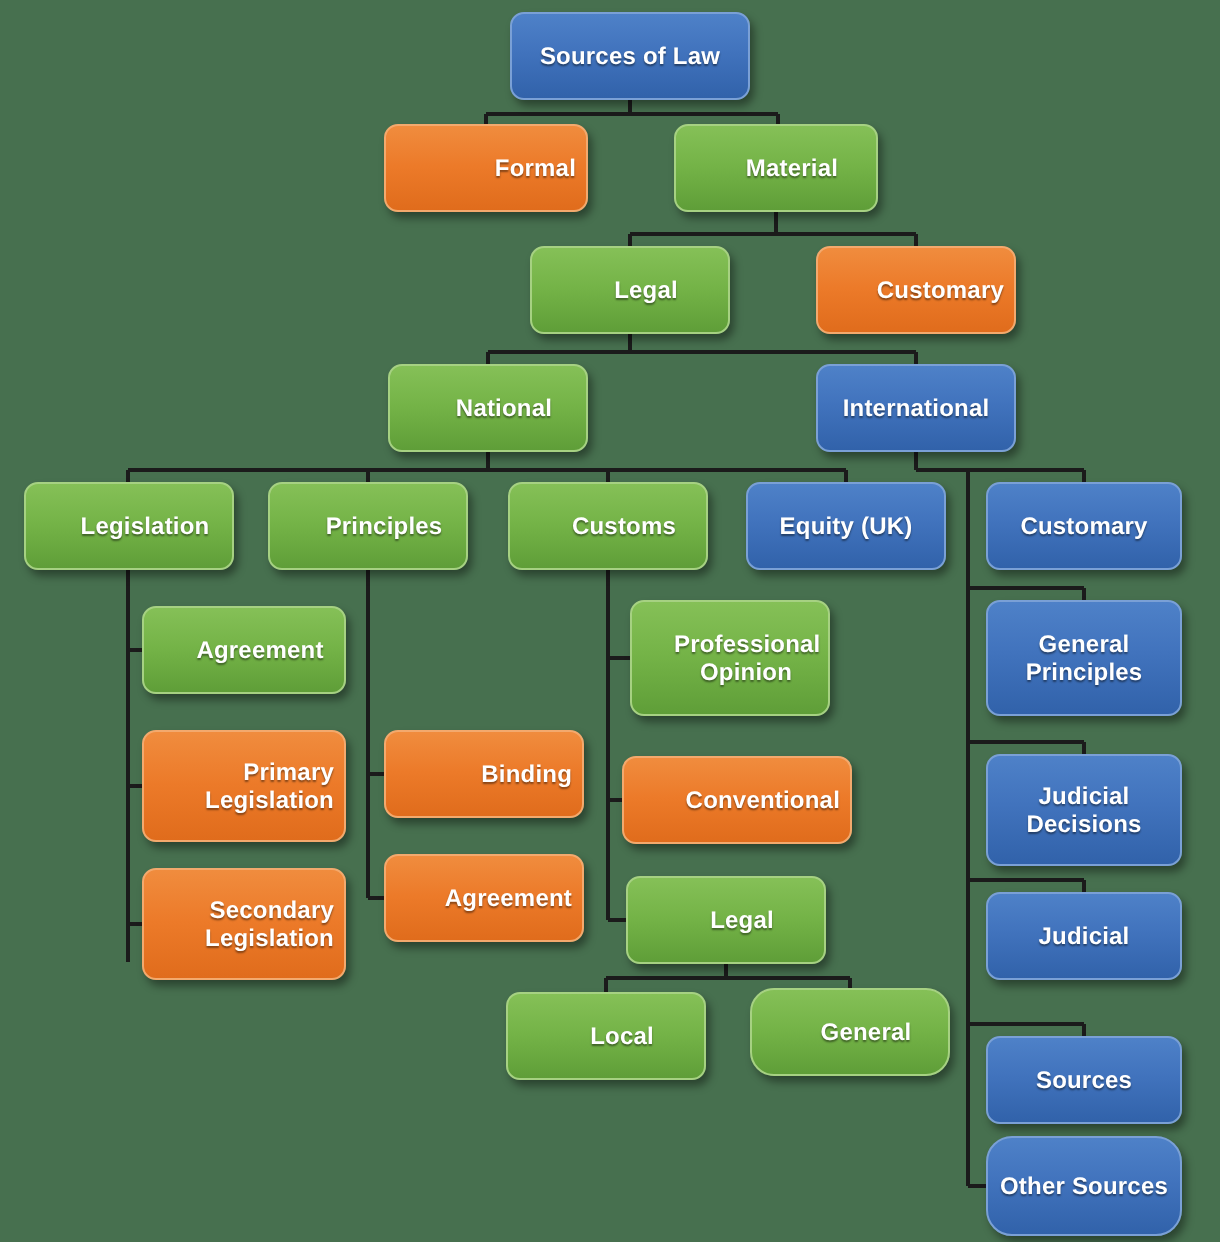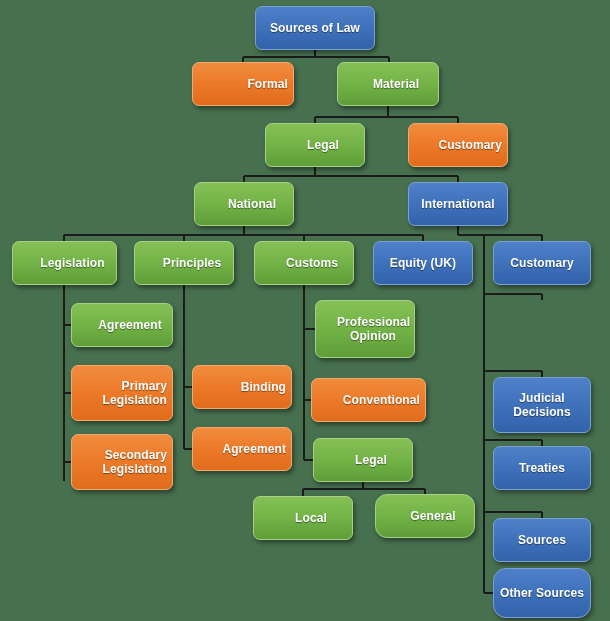--- a/index.html
+++ b/index.html
@@ -139,20 +139,23 @@
     </div>
     <div class="node blue" style="left: 493px; top: 241px; width: 98px; height: 44px;">
       <span>Customary</span>
     </div>
     <div class="node green" style="left: 71px; top: 303px; width: 102px; height: 44px;">
       <span>Agreement</span>
     </div>
     <div class="node green" style="left: 315px; top: 300px; width: 100px; height: 58px;">
       <span>Professional Opinion</span>
     </div>
+    <div class="node blue" style="left: 493px; top: 300px; width: 98px; height: 58px;">
+      <span>General Principles</span>
+    </div>
     <div class="node orange" style="left: 71px; top: 365px; width: 102px; height: 56px;">
       <span>Primary Legislation</span>
     </div>
     <div class="node orange" style="left: 192px; top: 365px; width: 100px; height: 44px;">
       <span>Binding</span>
     </div>
     <div class="node orange" style="left: 311px; top: 378px; width: 115px; height: 44px;">
       <span>Conventional</span>
     </div>
     <div class="node blue" style="left: 493px; top: 377px; width: 98px; height: 56px;">
@@ -161,21 +164,21 @@
     <div class="node orange" style="left: 71px; top: 434px; width: 102px; height: 56px;">
       <span>Secondary Legislation</span>
     </div>
     <div class="node orange" style="left: 192px; top: 427px; width: 100px; height: 44px;">
       <span>Agreement</span>
     </div>
     <div class="node green" style="left: 313px; top: 438px; width: 100px; height: 44px;">
       <span>Legal</span>
     </div>
     <div class="node blue" style="left: 493px; top: 446px; width: 98px; height: 44px;">
-      <span>Treaties</span>
+      <span>Judicial</span>
     </div>
     <div class="node green" style="left: 253px; top: 496px; width: 100px; height: 44px;">
       <span>Local</span>
     </div>
     <div class="node green" style="left: 375px; top: 494px; width: 100px; height: 44px; border-radius: 12px;">
       <span>General</span>
     </div>
     <div class="node blue" style="left: 493px; top: 518px; width: 98px; height: 44px;">
       <span>Sources</span>
     </div>

